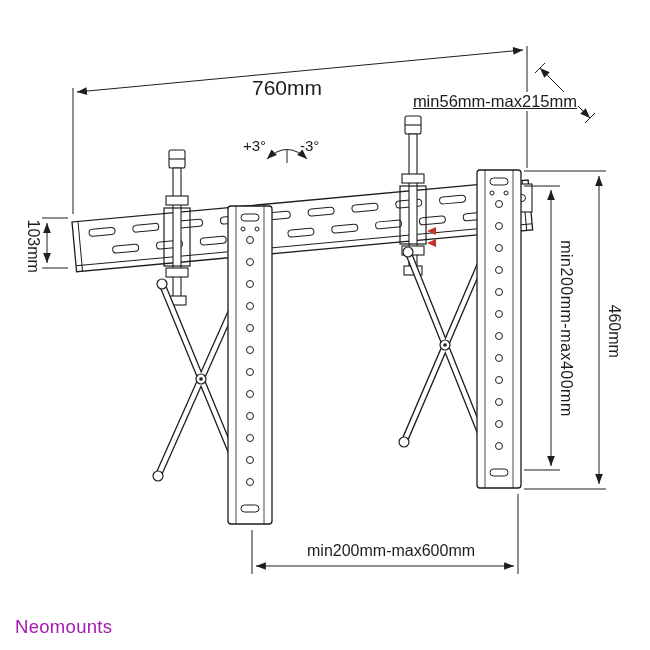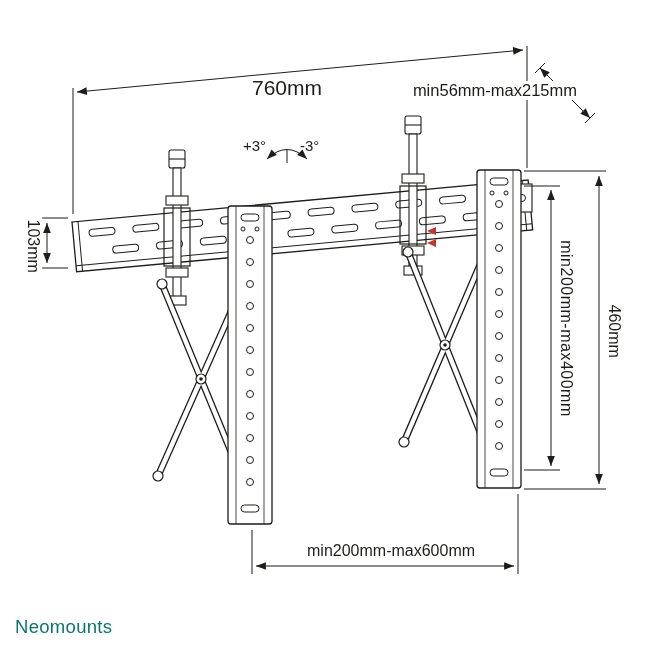--- a/index.html
+++ b/index.html
@@ -12,21 +12,21 @@
   }
   .center { text-align:center; }
   .bg { background:#ffffff; padding:0 1px; }
   .rot { transform:rotate(90deg); }
   .f17 { font-size:21px; }
   .f165 { font-size:16.5px; }
   .f15 { font-size:15px; }
   .ls { letter-spacing:0.5px; }
   .brand {
     position:absolute; left:15px; top:616px; font-size:18.5px;
-    color:#0f766e; letter-spacing:0.3px;
+    color:#a21caf; letter-spacing:0.3px;
   }
 </style>
 </head>
 <body>
 
 <div class="canvas">
 
   <svg width="650" height="650" viewBox="0 0 650 650">
     <defs>
       <marker id="ar" viewBox="0 0 10 8" refX="9.5" refY="4" markerWidth="11" markerHeight="9" markerUnits="userSpaceOnUse" orient="auto-start-reverse">
@@ -188,21 +188,21 @@
       <line x1="599" y1="176" x2="599" y2="484" marker-start="url(#ar)" marker-end="url(#ar)"></line>
 
       <line x1="252" y1="530" x2="252" y2="574"></line>
       <line x1="518" y1="494" x2="518" y2="574"></line>
       <line x1="256" y1="566" x2="514" y2="566" marker-start="url(#ar)" marker-end="url(#ar)"></line>
     </g>
   </svg>
 
   <div class="dim center f17" style="left:239px; top:76px; width:96px;">760mm</div>
 
-  <div class="dim f165 bg" style="right:72px; top:81px;">min56mm-max215mm</div>
+  <div class="dim f165 bg" style="right:72px; top:92px;text-decoration:underline;">min56mm-max215mm</div>
 
   <div class="dim f15" style="left:243px; top:137px;">+3°</div>
 
   <div class="dim f15" style="left:300px; top:137px;">-3°</div>
 
   <div class="dim center rot bg" style="left:5px; top:237px; width:56px;">103mm</div>
 
   <div class="dim center rot bg" style="left:586px; top:322px; width:56px;">460mm</div>
 
   <div class="dim center rot bg ls" style="left:478px; top:318px; width:176px;">min200mm-max400mm</div>

